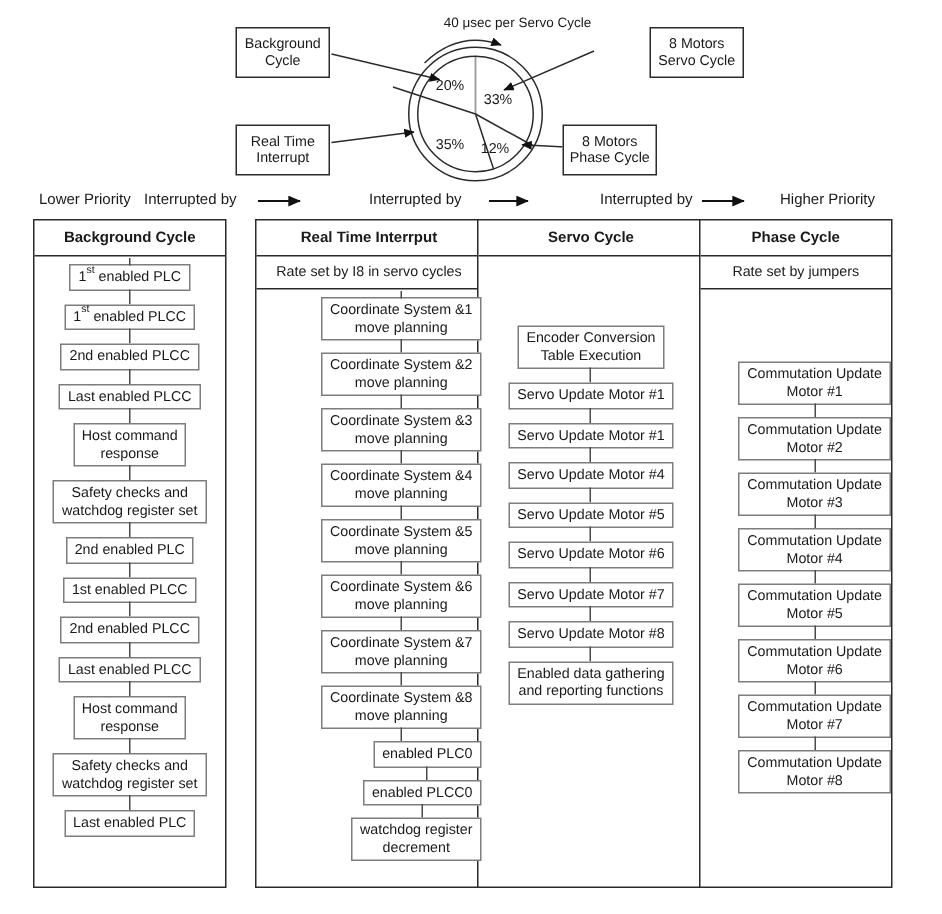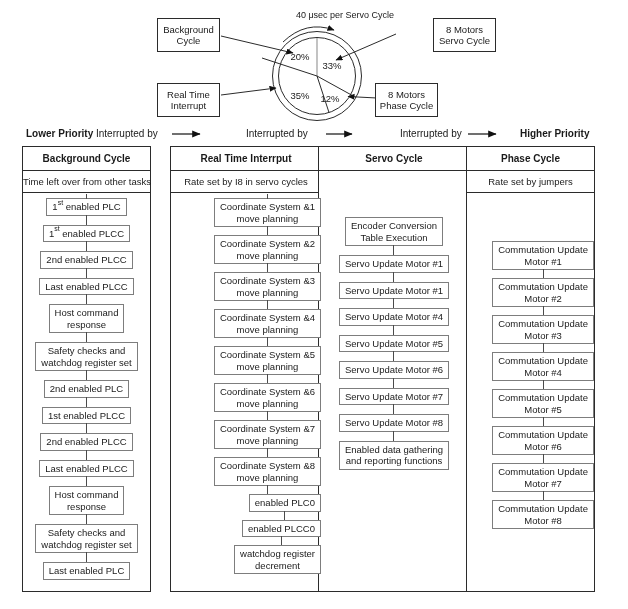--- a/index.html
+++ b/index.html
@@ -8,21 +8,21 @@
 
   
   .top-box{
     position:absolute; width:63px; height:34px; border:1px solid #2b2b2b; background:#fff;
     display:flex; align-items:center; justify-content:center; text-align:center;
     font-size:9.5px; line-height:11px; box-sizing:border-box; padding:1px 2px;
   }
 
   
   .prio{position:absolute; top:128px; font-size:10px; line-height:12px; white-space:nowrap;}
-  .prio.bold{font-weight:bold;}
+  .prio.bold{font-weight:normal;}
 
   
   .column{
     position:absolute; top:146px; width:129px; height:446px; box-sizing:border-box;
     border:1px solid #2b2b2b; background:#fff;
   }
   .col-title{
     height:23px; line-height:23px; text-align:center; font-weight:bold; font-size:10px;
     border-bottom:1px solid #2b2b2b; white-space:nowrap;
   }
@@ -103,21 +103,20 @@
 </div>
 
 <span class="prio bold" style="left:26px;">Lower Priority</span>
 <span class="prio" style="left:96px;">Interrupted by</span>
 <span class="prio" style="left:246px;">Interrupted by</span>
 <span class="prio" style="left:400px;">Interrupted by</span>
 <span class="prio bold" style="left:520px;">Higher Priority</span>
 
 <div class="column" style="left:22px;">
   <div class="col-title">Background Cycle</div>
-  <div class="col-subtitle">Time left over from other tasks</div>
   <div class="col-body g9 line-top" style="padding-top:5px;">
       <div class="flow-box">1<sup>st</sup> enabled PLC</div>
       <div class="flow-box">1<sup>st</sup> enabled PLCC</div>
       <div class="flow-box">2nd enabled PLCC</div>
       <div class="flow-box">Last enabled PLCC</div>
       <div class="flow-box">Host command<br>response</div>
       <div class="flow-box">Safety checks and<br>watchdog register set</div>
       <div class="flow-box">2nd enabled PLC</div>
       <div class="flow-box">1st enabled PLCC</div>
       <div class="flow-box">2nd enabled PLCC</div>

